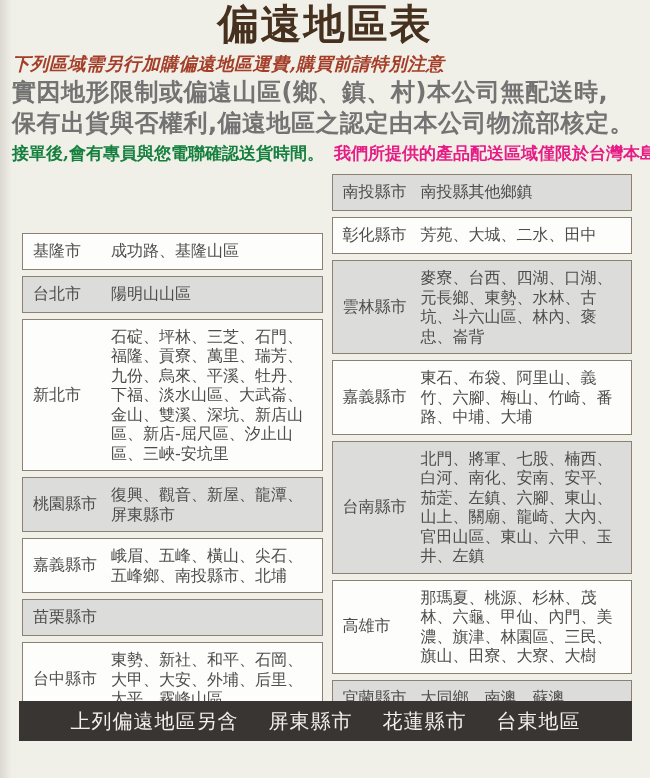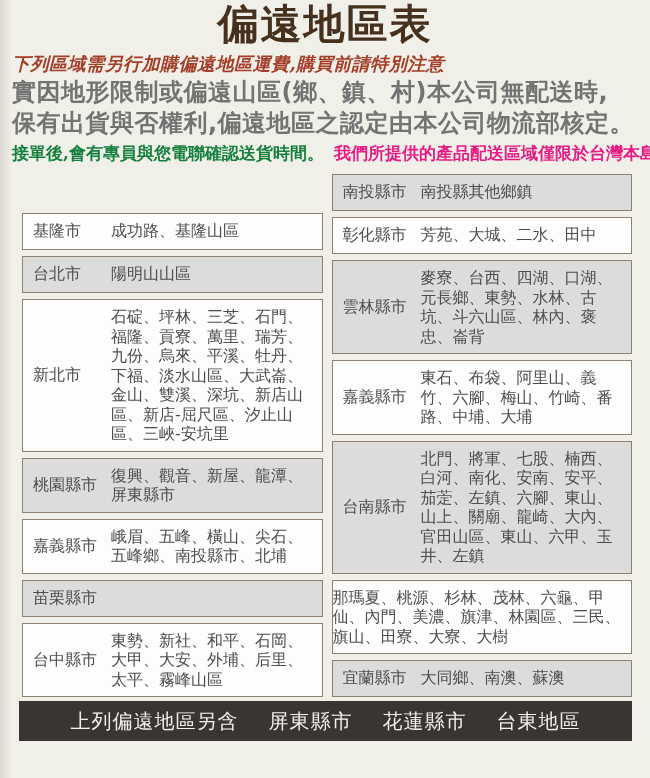--- a/index.html
+++ b/index.html
@@ -155,20 +155,21 @@
     </div>
     <div class="region-row">
       <div class="region-label">嘉義縣市</div>
       <div class="region-areas">東石、布袋、阿里山、義竹、六腳、梅山、竹崎、番路、中埔、大埔</div>
     </div>
     <div class="region-row">
       <div class="region-label">台南縣市</div>
       <div class="region-areas">北門、將軍、七股、楠西、白河、南化、安南、安平、茄萣、左鎮、六腳、東山、山上、關廟、龍崎、大內、官田山區、東山、六甲、玉井、左鎮</div>
     </div>
     <div class="region-row">
+      <div class="region-label">高雄市</div>
       <div class="region-areas">那瑪夏、桃源、杉林、茂林、六龜、甲仙、內門、美濃、旗津、林園區、三民、旗山、田寮、大寮、大樹</div>
     </div>
     <div class="region-row">
       <div class="region-label">宜蘭縣市</div>
       <div class="region-areas">大同鄉、南澳、蘇澳</div>
     </div>
   </div>
 
 </div>
 

